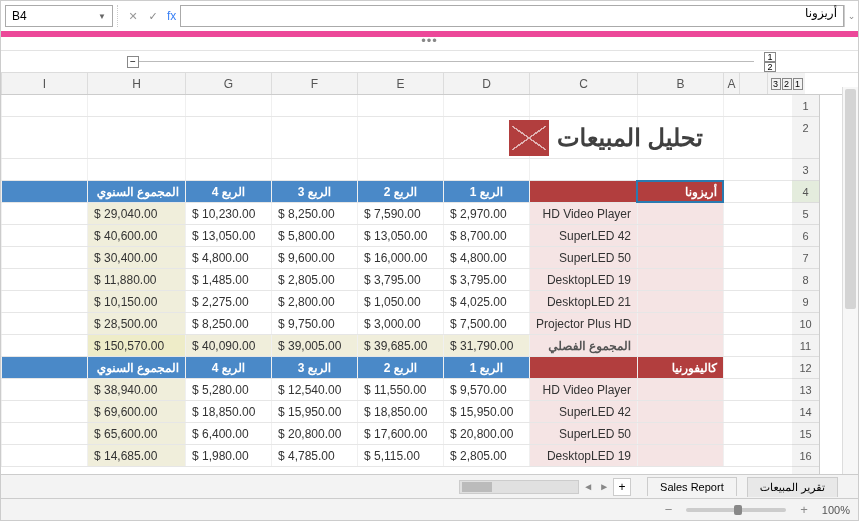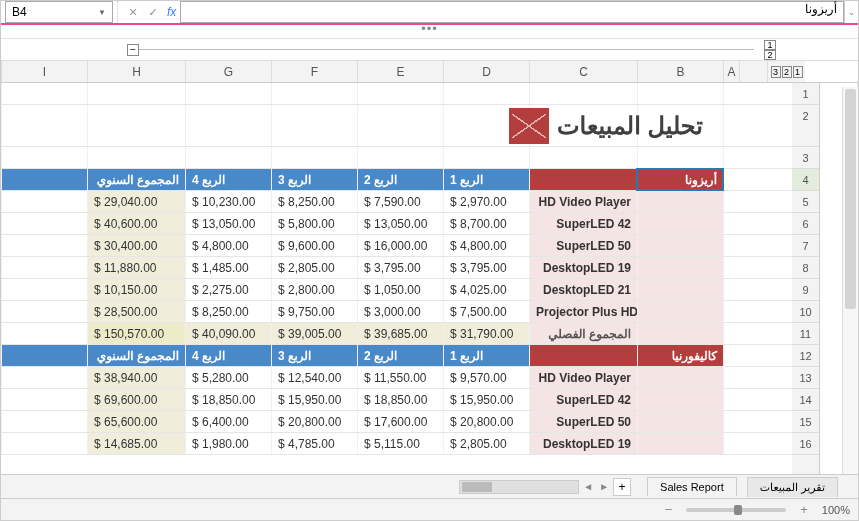--- a/index.html
+++ b/index.html
@@ -1,25 +1,25 @@
 <!DOCTYPE html>
 <html><head>
 <meta charset="utf-8">
 <style>
 * { box-sizing: border-box; margin: 0; padding: 0; }
 body { font-family: "Segoe UI", Tahoma, sans-serif; font-size: 12px; background: #fff; width: 859px; height: 521px; overflow: hidden; border: 1px solid #ccc; position: relative; }
 
 
-.formula-bar { display: flex; align-items: center; height: 24px; border-bottom: 2px solid #ec4899; background: #fff; }
+.formula-bar { display: flex; align-items: center; height: 36px; border-bottom: 6px solid #ec4899; background: #fff; }
 .name-box { width: 108px; height: 22px; border: 1px solid #aaa; margin: 0 4px; padding: 0 6px; display: flex; align-items: center; justify-content: space-between; font-size: 12px; }
 .name-box .dd { font-size: 8px; color: #666; }
 .fx-sep { width: 6px; height: 22px; border-left: 1px dotted #ccc; }
 .fx-btn { width: 20px; text-align: center; color: #888; font-size: 11px; }
 .fx-btn.x { color: #999; }
-.fx-label { font-style: italic; color: #3b82f6; font-size: 12px; padding: 0 4px; }
+.fx-label { color: #3b82f6; font-size: 12px; padding: 0 4px; }
 .formula-input { flex: 1; height: 22px; border: 1px solid #aaa; padding: 0 6px; font-size: 12px; direction: rtl; text-align: right; }
 .formula-expand { width: 14px; text-align: center; font-size: 9px; color: #888; border-left: 1px solid #ccc; height: 22px; line-height: 22px;}
 
 
 .ribbon-dots { text-align: center; font-size: 13px; color: #888; height: 14px; line-height: 8px; border-bottom: 1px solid #e3e3e3; letter-spacing: 1px;}
 
 
 .outline-top { height: 22px; display: flex; align-items: center; position: relative; border-bottom: 1px solid #dcdcdc; }
 .outline-top .minus-box { position: absolute; left: 126px; width: 12px; height: 12px; border: 1px solid #888; text-align: center; line-height: 9px; font-size: 10px; background: #fff; }
 .outline-top .line { position: absolute; left: 138px; top: 10px; right: 104px; height: 1px; background: #bbb; }
@@ -57,22 +57,22 @@
 .row.h2 .cell { line-height: 42px; }
 .cA{width:16px}.cB{width:86px}.cC{width:108px}.cD{width:86px}.cE{width:86px}.cF{width:86px}.cG{width:86px}.cH{width:98px}.cI{width:86px}
 .cB, .cC { background: #f5e4e4; }
 .row.h2 .cB, .row.h2 .cC, .row.r3 .cB, .row.r3 .cC { background: transparent; }
 
 .title { color: #404040; font-size: 24px; font-weight: 600; position: absolute; right: 20px; top: -3px; direction: rtl; height:48px; display:flex; align-items:center; gap:8px;}
 .title-icon { width: 40px; height: 36px; background: #b23e3e; position: relative; }
 .title-icon::after { content: ""; position: absolute; left:3px; right:3px; top:6px; bottom:6px; background: linear-gradient(to top right, transparent 48%, #fff 48%, #fff 52%, transparent 52%), linear-gradient(to top left, transparent 48%, #fff 48%, #fff 52%, transparent 52%); opacity:0.6;}
 
 .state-hdr { background: #b23e3e !important; color: #fff; font-weight: 600; text-align: right; direction: rtl; }
-.q-hdr { background: #4a89c8 !important; color: #fff; font-weight: 600; direction: rtl; text-align: left; }
-.product { text-align: right; direction: ltr; font-weight: 700; color: #333; }
+.q-hdr { background: #4a89c8 !important; color: #fff; font-weight: 600; direction: rtl; text-align: center; }
+.product { text-align: right; direction: ltr; font-weight: 400; color: #333; }
 .product.sub { font-weight: 700; color: #555; direction: rtl;}
 .val { text-align: left; direction: ltr; color: #333; }
 .total-row .cD, .total-row .cE, .total-row .cF, .total-row .cG { background: #f0eedb; }
 .cH { background: #f0eedb; }
 .row.r3 .cH, .row.h2 .cH { background: transparent; }
 .total-row .cH { background: #eeecc8; }
 .active-cell { outline: 2px solid #2a7ab0; outline-offset: -1px; position: relative; z-index: 5; }
 
 
 .scroll-v { position: absolute; right: 0; top: 86px; bottom: 46px; width: 16px; border-left: 1px solid #ddd; background: #f7f7f7; }

